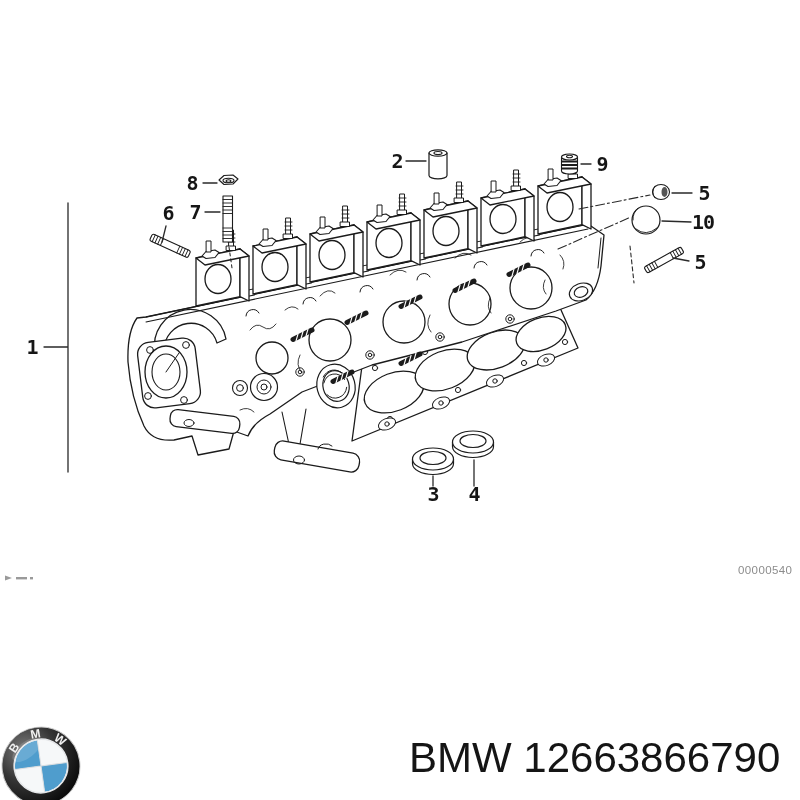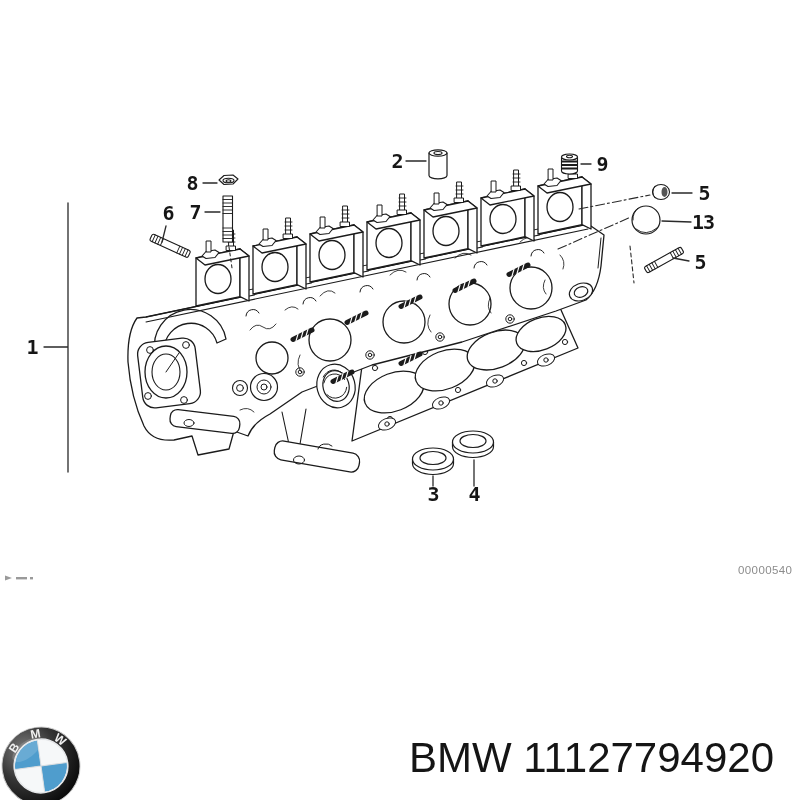--- a/index.html
+++ b/index.html
@@ -314,21 +314,21 @@
 
   <span class="co" style="left:32px;top:347px">1</span>
   <span class="co" style="left:397px;top:161px">2</span>
   <span class="co" style="left:433px;top:494px">3</span>
   <span class="co" style="left:474px;top:494px">4</span>
   <span class="co" style="left:700px;top:262px">5</span>
   <span class="co" style="left:168px;top:213px">6</span>
   <span class="co" style="left:195px;top:212px">7</span>
   <span class="co" style="left:192px;top:183px">8</span>
   <span class="co" style="left:602px;top:164px">9</span>
-  <span class="co" style="left:703px;top:222px">13</span>
+  <span class="co" style="left:703px;top:222px">10</span>
   <span class="co" style="left:704px;top:193px">5</span>
 
   <span class="drawno">00000540</span>
 
   <svg class="logo" width="84" height="76" viewBox="0 0 84 76">
     <g transform="translate(41,42) rotate(-8)">
       <circle r="39" fill="#121212"></circle>
       <circle r="39" fill="url(#ringG2)" opacity="0.9"></circle>
       <circle r="39" fill="none" stroke="#cfcfcf" stroke-width="1"></circle>
       <circle r="27" fill="#ffffff"></circle>
@@ -347,15 +347,15 @@
     </g>
     <defs>
       <radialGradient id="ringG2" cx="32%" cy="28%" r="85%">
         <stop offset="0%" stop-color="#8a8a8a"></stop>
         <stop offset="45%" stop-color="#3a3a3a"></stop>
         <stop offset="100%" stop-color="#000000"></stop>
       </radialGradient>
     </defs>
   </svg>
 
-  <div class="partlabel">BMW 11127794920</div>
+  <div class="partlabel">BMW 12663866790</div>
 
 </div>
 
 </body></html>

